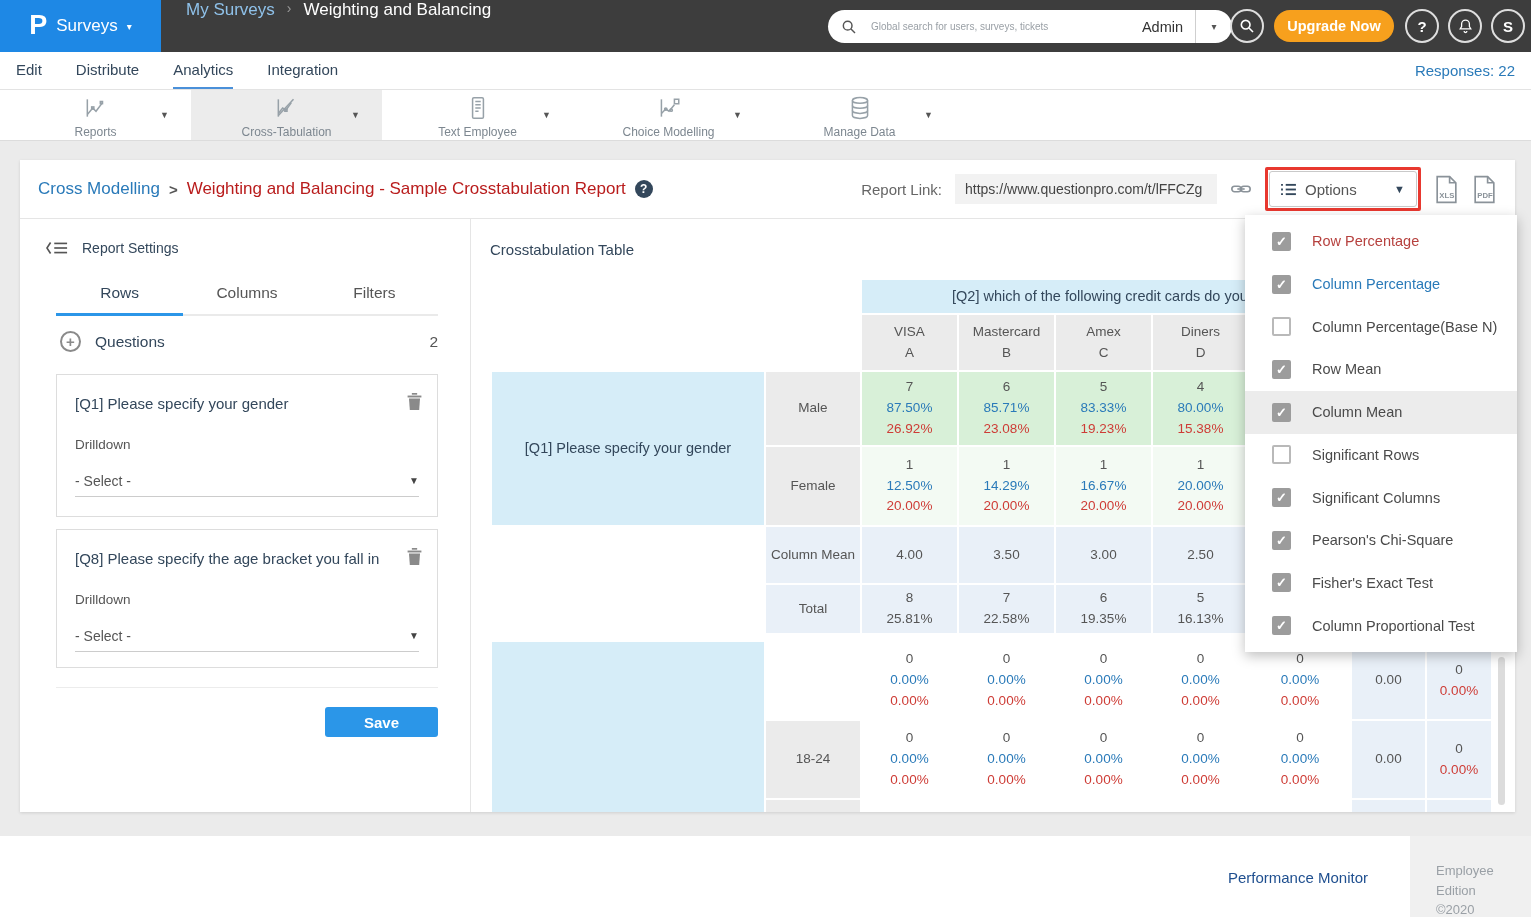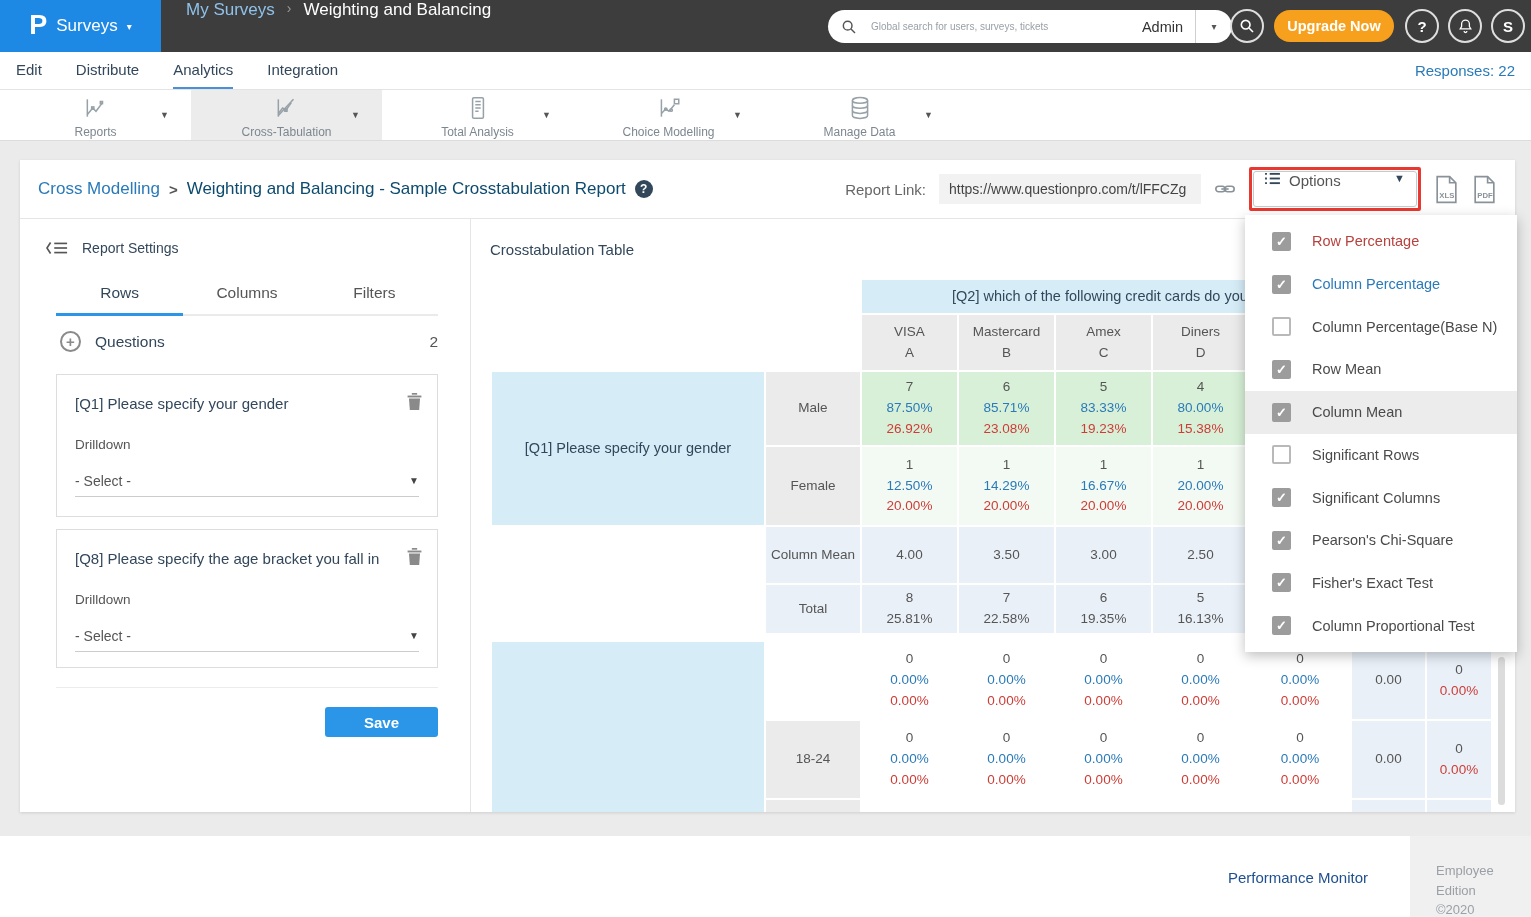--- a/index.html
+++ b/index.html
@@ -36,28 +36,28 @@
   .tool-btn.active{background:#ececec}
   .tool-label{font-size:12px;margin-top:0}
   .tool-caret{position:absolute;right:22px;top:20px;font-size:9px;color:#555}
   .tool-icon svg{stroke:#97a1a8;fill:none;stroke-width:1.4}
 
   
   .card{position:absolute;left:20px;top:160px;width:1495px;height:652px;background:#fff;box-shadow:0 1px 3px rgba(0,0,0,.12);overflow:hidden}
   .card-header{position:absolute;top:0;left:0;right:0;height:58px;display:flex;align-items:center;padding:0 18px;gap:9px}
   .ch-link{color:#2a7ab9;font-size:17px;cursor:pointer}
   .ch-sep{color:#555;font-size:15px;font-weight:700}
-  .ch-title{color:#0c4a6e;font-size:17px}
+  .ch-title{color:#b91c1c;font-size:17px}
   .help-badge{width:18px;height:18px;border-radius:50%;background:#33475b;color:#fff;font-size:12px;font-weight:700;display:flex;align-items:center;justify-content:center;cursor:pointer}
   .ch-right{margin-left:auto;display:flex;align-items:center;gap:13px}
   .report-link-label{color:#666;font-size:15px}
   .url-input{width:262px;height:30px;background:#f2f2f2;border:none;outline:none;color:#444;font-size:14px;padding:0 10px;font-family:"Liberation Sans",sans-serif}
   .icon-btn{display:flex;align-items:flex-start;cursor:pointer}
   .options-annotation{border:3px solid #e8382f;padding:1px;border-radius:2px}
-  .options-btn{height:36px;width:164px;background:#fff;border:1px solid #c9c9c9;border-radius:3px;display:flex;padding:0 11px;gap:9px;cursor:pointer}
+  .options-btn{height:36px;width:148px;background:#fff;border:1px solid #c9c9c9;border-radius:3px;display:flex;align-items:center;padding:0 11px;gap:9px;cursor:pointer}
   .options-label{color:#555;font-size:15px}
   .options-caret{margin-left:auto;color:#33475b;font-size:11px}
   .header-divider{position:absolute;top:58px;left:0;right:0;height:1px;background:#e5e5e5}
   .v-divider{position:absolute;top:58px;bottom:0;left:450px;width:1px;background:#e5e5e5}
 
   
   .left-panel{position:absolute;left:0;top:58px;width:450px;bottom:0}
   .rs-head{position:absolute;top:22px;left:26px;display:flex;align-items:center;gap:14px;color:#33475b;font-size:14px}
   .tabs{position:absolute;top:66px;left:36px;width:382px;display:flex;border-bottom:2px solid #eaeaea}
   .tab{flex:1;text-align:center;padding-bottom:11px;font-size:15.5px;color:#555;cursor:pointer;border-bottom:3px solid transparent;margin-bottom:-2px}
@@ -179,21 +179,21 @@
       <span class="tool-caret">▼</span>
     </div>
     <div class="tool-btn">
       <span class="tool-icon"><svg width="26" height="26" viewBox="0 0 24 24">
             <rect x="7" y="2.5" width="10" height="19" rx="1.2"></rect>
             <line x1="9.5" y1="6" x2="14.5" y2="6"></line>
             <line x1="9.5" y1="9" x2="14.5" y2="9"></line>
             <line x1="9.5" y1="12" x2="14.5" y2="12"></line>
             <line x1="9.5" y1="15" x2="12.5" y2="15"></line>
           </svg></span>
-      <span class="tool-label">Total Analysis</span>
+      <span class="tool-label">Text Employee</span>
       <span class="tool-caret">▼</span>
     </div>
     <div class="tool-btn">
       <span class="tool-icon"><svg width="26" height="26" viewBox="0 0 24 24">
             <path d="M5 4v16"></path>
             <path d="M5 17l4-4 3 2 5-6"></path>
             <circle cx="9" cy="13" r="1.1"></circle>
             <circle cx="14" cy="14" r="1.1"></circle>
             <path d="M17 4h4v4h-4z"></path>
           </svg></span>

